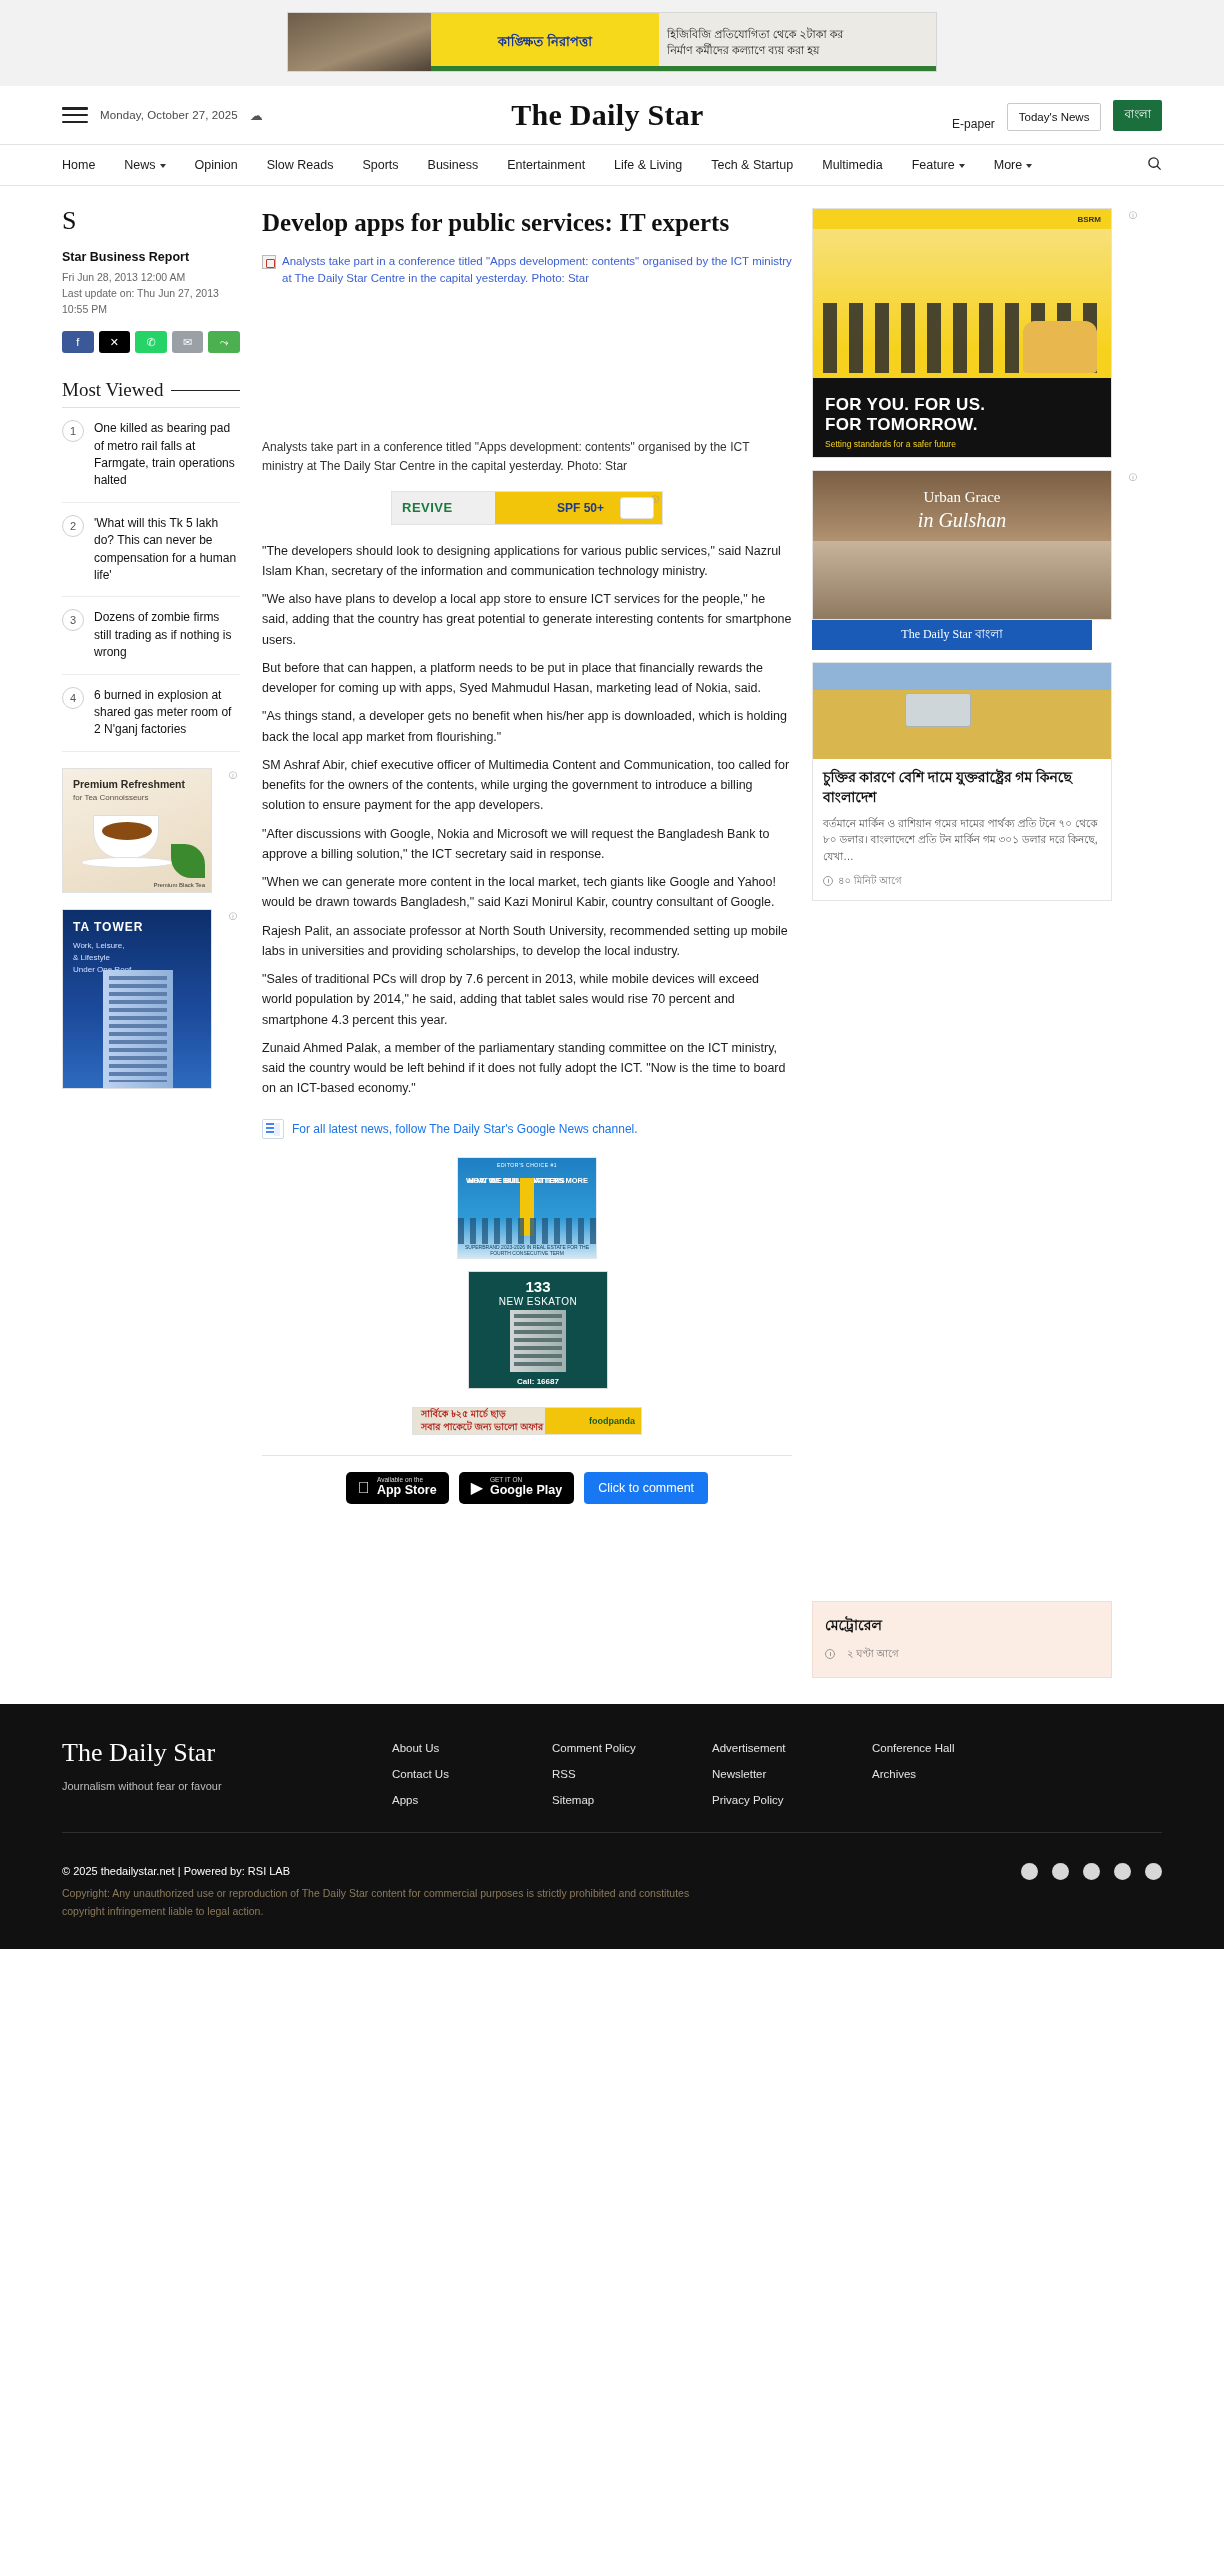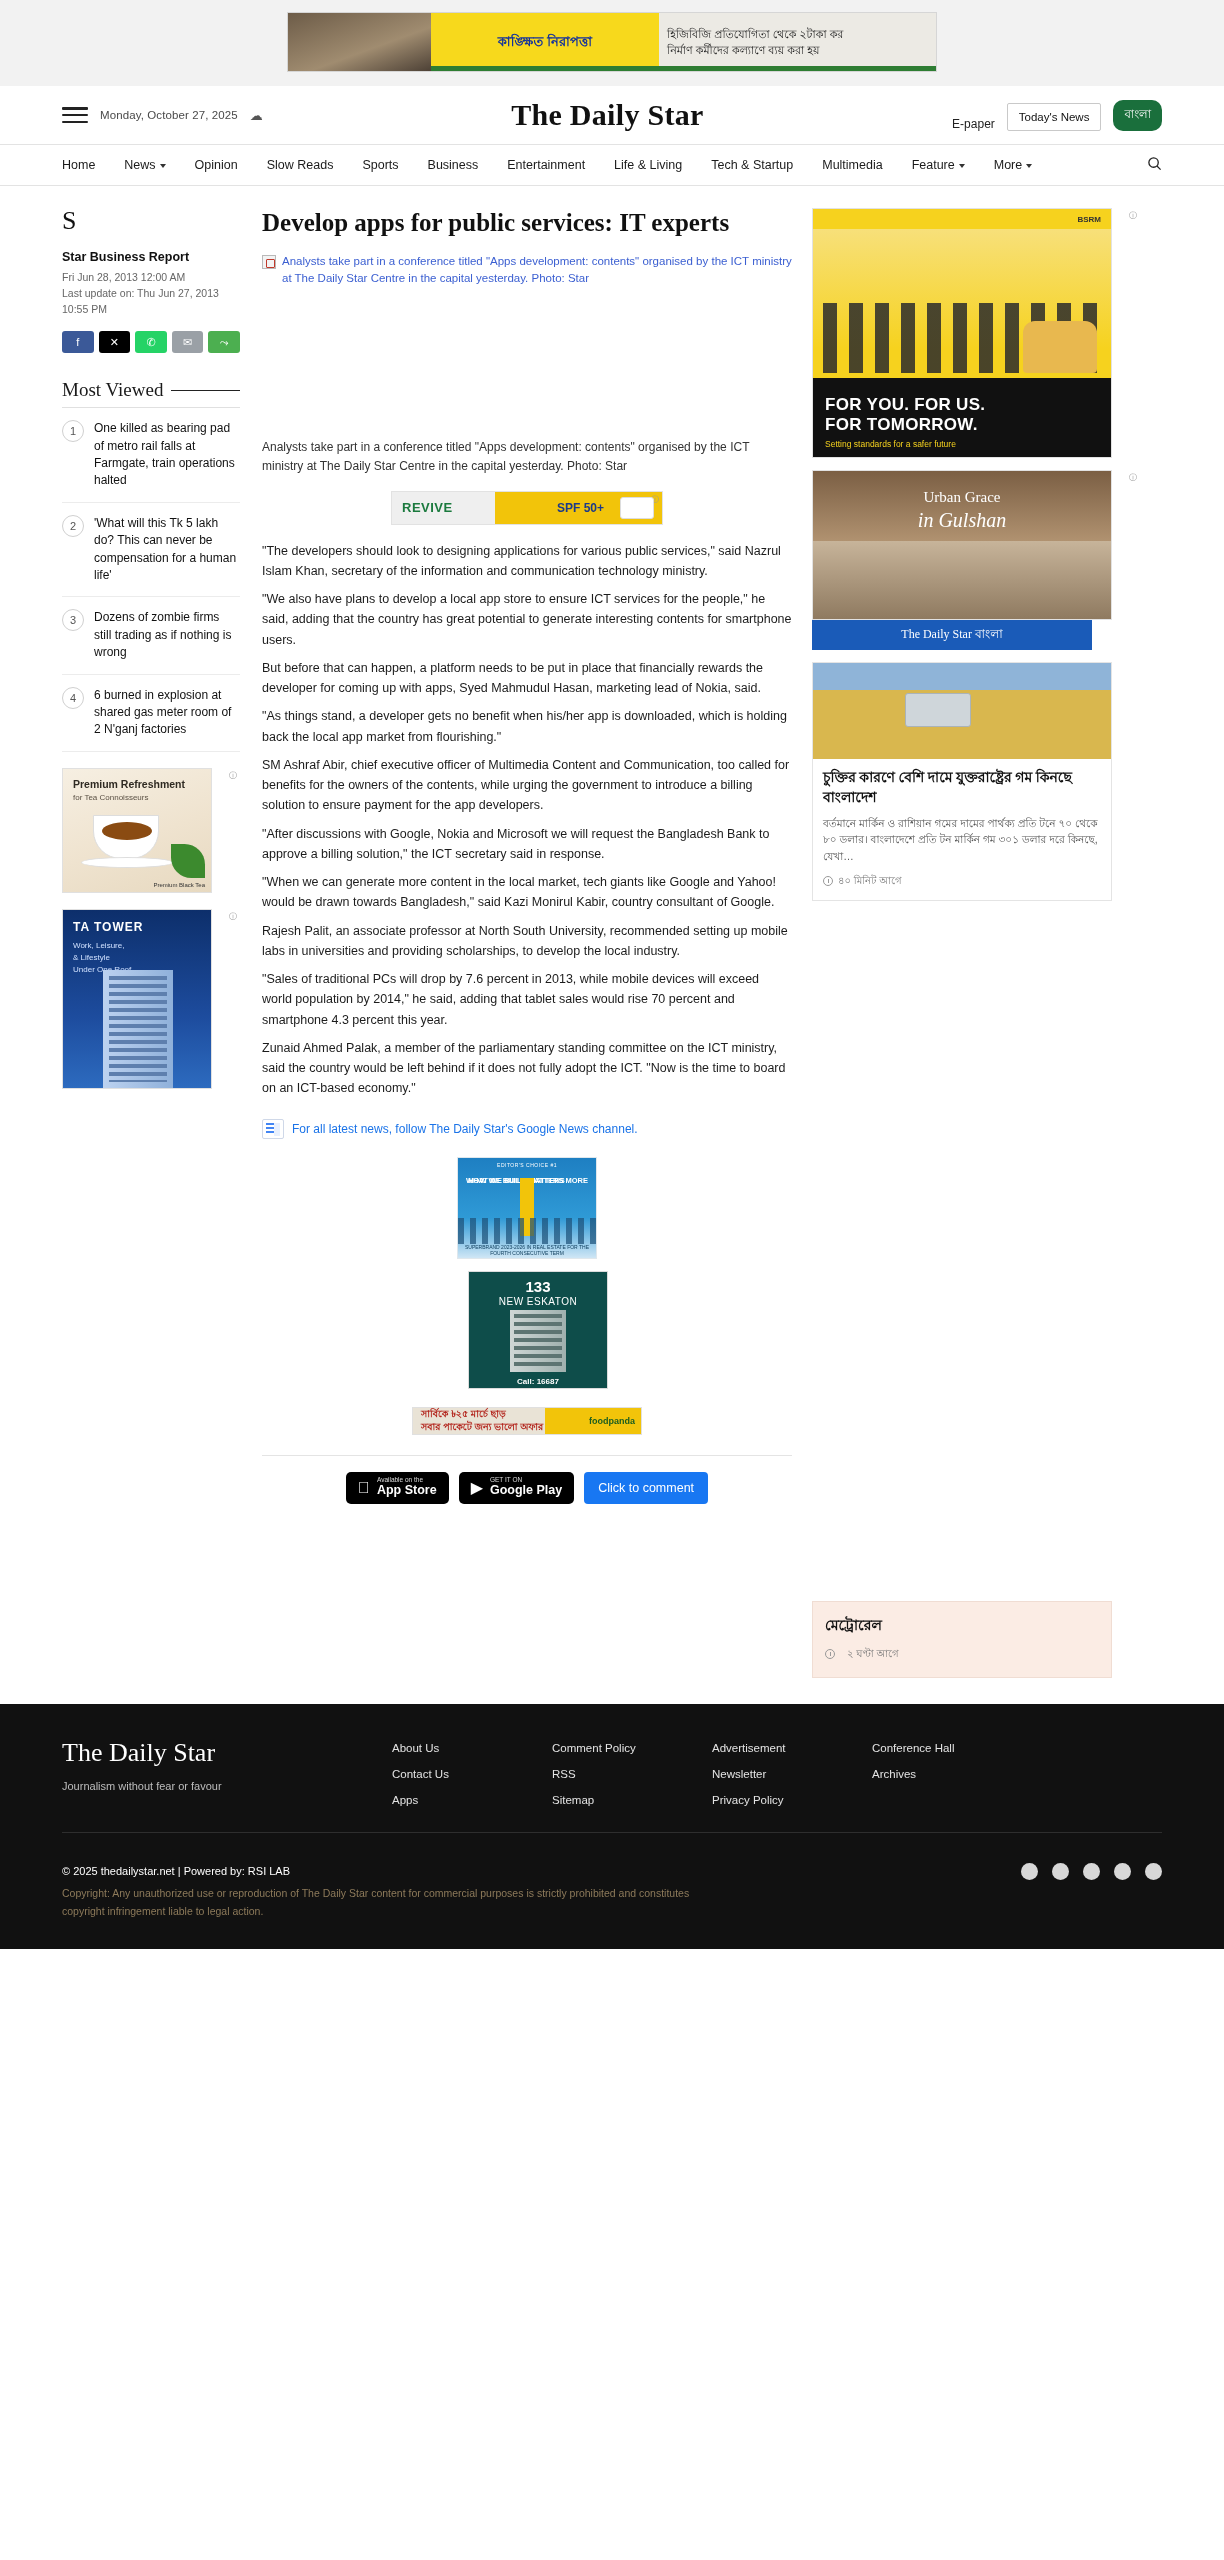--- a/index.html
+++ b/index.html
@@ -45,21 +45,21 @@
   .weather-icon { font-size:13px; color:#555; }
   .masthead { font-family:"Liberation Serif", serif; font-size:30px; font-weight:bold; letter-spacing:.3px; color:#111; }
   .hdr-right { display:flex; align-items:flex-end; gap:12px; }
   .epaper-link { font-size:12px; color:#222; text-decoration:none; }
   .todays-news {
     font-size:11.5px; border:1px solid #c9c9c9; padding:7px 11px;
     background:#fff; color:#111; border-radius:2px; cursor:pointer;
   }
   .bangla-btn {
     font-size:11.5px; background:#1a6f3c; color:#fff; border:none;
-    padding:6px 11px; border-radius:10px; cursor:pointer;
+    padding:6px 11px; border-radius:2px; cursor:pointer;
   }
 
   
   .nav { border-bottom:1px solid #e3e3e3; background:#fff; }
   .nav-inner { width:1100px; margin:0 auto; height:40px; display:flex; align-items:center; gap:29px; position:relative;}
   .nav-item { font-size:12.5px; color:#1b1b1b; text-decoration:none; display:flex; align-items:center; gap:4px; cursor:pointer; white-space:nowrap;}
   .caret { width:0;height:0;border-left:3.5px solid transparent;border-right:3.5px solid transparent;border-top:4px solid #333; display:inline-block; margin-top:2px;}
   .nav-search { margin-left:auto; cursor:pointer; }
 
   

